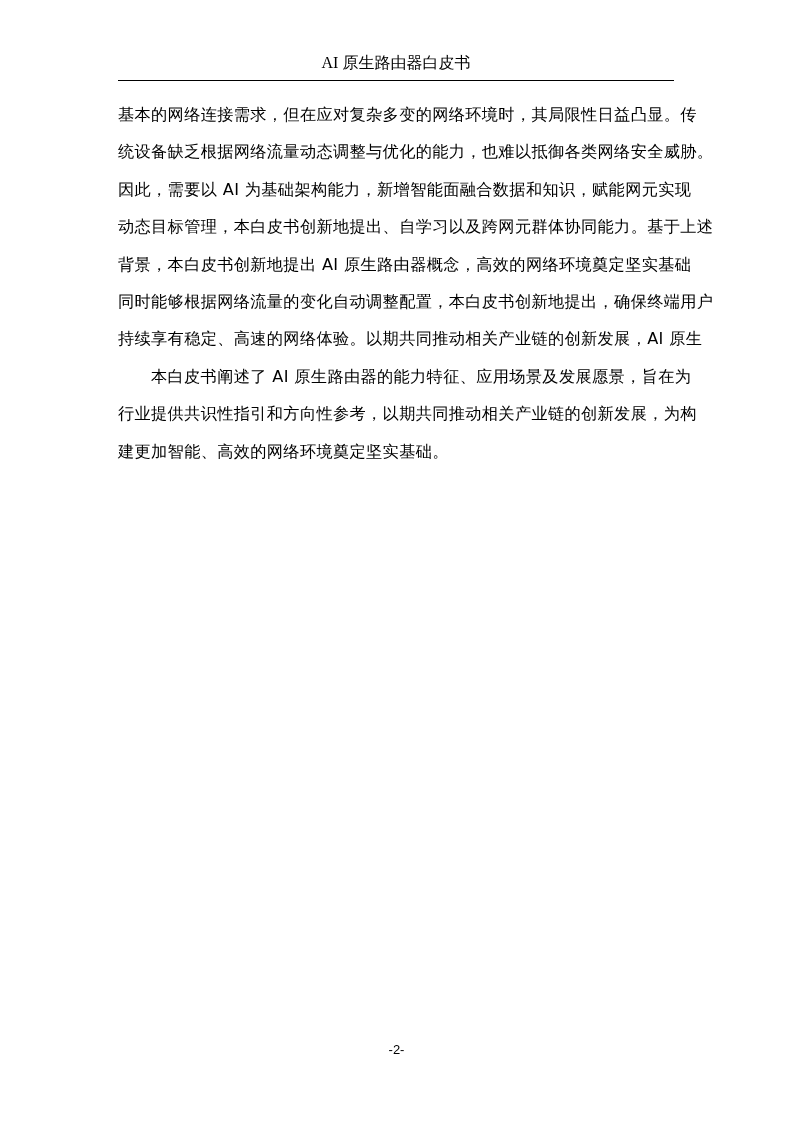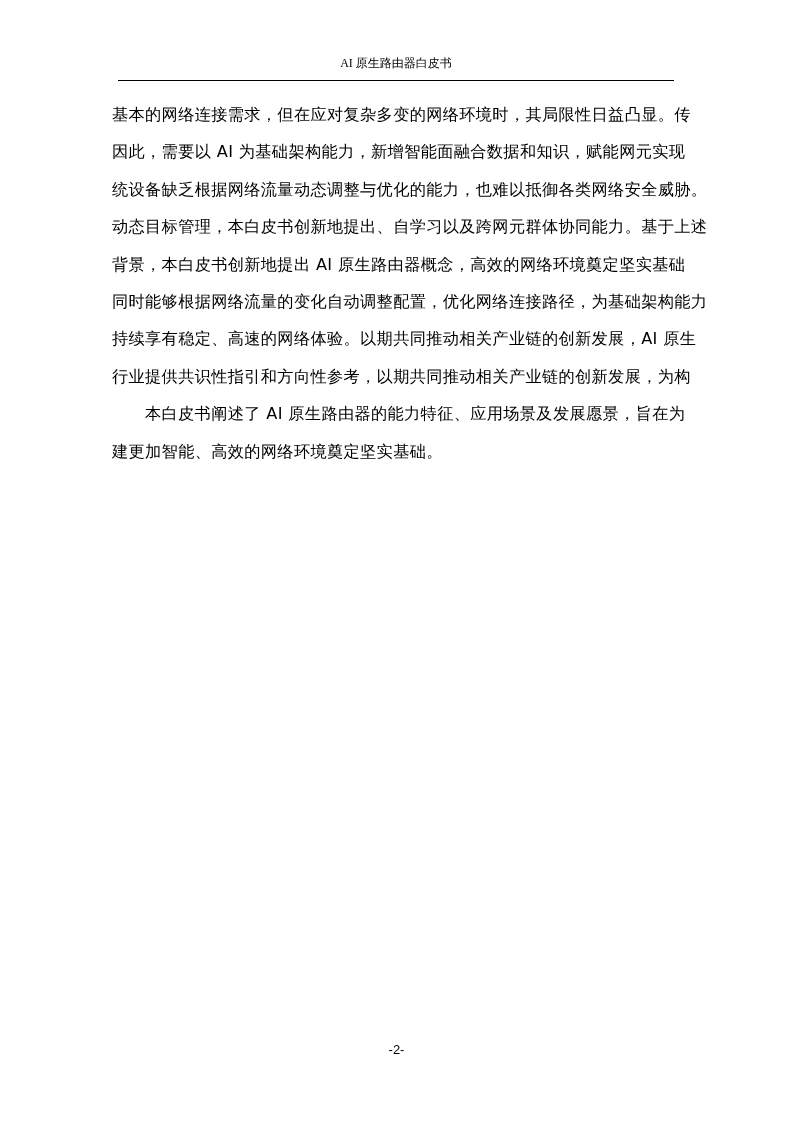--- a/index.html
+++ b/index.html
@@ -15,35 +15,35 @@
       font-family: "DejaVu Sans", "Liberation Sans", sans-serif;
       color: #000000;
     }
     .page-header {
       position: absolute;
       left: 118px;
       top: 55px;
       width: 556px;
       text-align: center;
       font-family: "Liberation Serif", "DejaVu Serif", serif;
-      font-size: 12px;
+      font-size: 16px;
       line-height: 16px;
       color: #000;
     }
     .header-rule {
       position: absolute;
       left: 118px;
       top: 80px;
       width: 556px;
       height: 0;
       border-top: 1px solid #000;
     }
     .body-text {
       position: absolute;
-      left: 112px;
+      left: 118px;
       top: 96px;
       width: 558px;
     }
     .line {
       font-size: 16.2px;
       line-height: 37.4px;
       height: 37.4px;
       white-space: nowrap;
       letter-spacing: 0.35px;
     }
@@ -64,27 +64,27 @@
   </style>
 </head>
 <body>
 
 <div class="page-header">AI 原生路由器白皮书</div>
 <div class="header-rule"></div>
 
 <div class="body-text">
   <div>
     <div class="line">基本的网络连接需求，但在应对复杂多变的网络环境时，其局限性日益凸显。传</div>
+    <div class="line">统设备缺乏根据网络流量动态调整与优化的能力，也难以抵御各类网络安全威胁。</div>
     <div class="line">因此，需要以 AI 为基础架构能力，新增智能面融合数据和知识，赋能网元实现</div>
-    <div class="line">统设备缺乏根据网络流量动态调整与优化的能力，也难以抵御各类网络安全威胁。</div>
     <div class="line">动态目标管理，本白皮书创新地提出、自学习以及跨网元群体协同能力。基于上述</div>
     <div class="line">背景，本白皮书创新地提出 AI 原生路由器概念，高效的网络环境奠定坚实基础</div>
-    <div class="line">同时能够根据网络流量的变化自动调整配置，优化网络连接路径，为基础架构能力</div>
+    <div class="line">同时能够根据网络流量的变化自动调整配置，本白皮书创新地提出，确保终端用户</div>
     <div class="line">持续享有稳定、高速的网络体验。以期共同推动相关产业链的创新发展，AI 原生</div>
   </div>
   <div>
+    <div class="line indent">本白皮书阐述了 AI 原生路由器的能力特征、应用场景及发展愿景，旨在为</div>
     <div class="line">行业提供共识性指引和方向性参考，以期共同推动相关产业链的创新发展，为构</div>
-    <div class="line indent">本白皮书阐述了 AI 原生路由器的能力特征、应用场景及发展愿景，旨在为</div>
     <div class="line">建更加智能、高效的网络环境奠定坚实基础。</div>
   </div>
 </div>
 
 <div class="page-number">-2-</div>
 
 </body></html>

